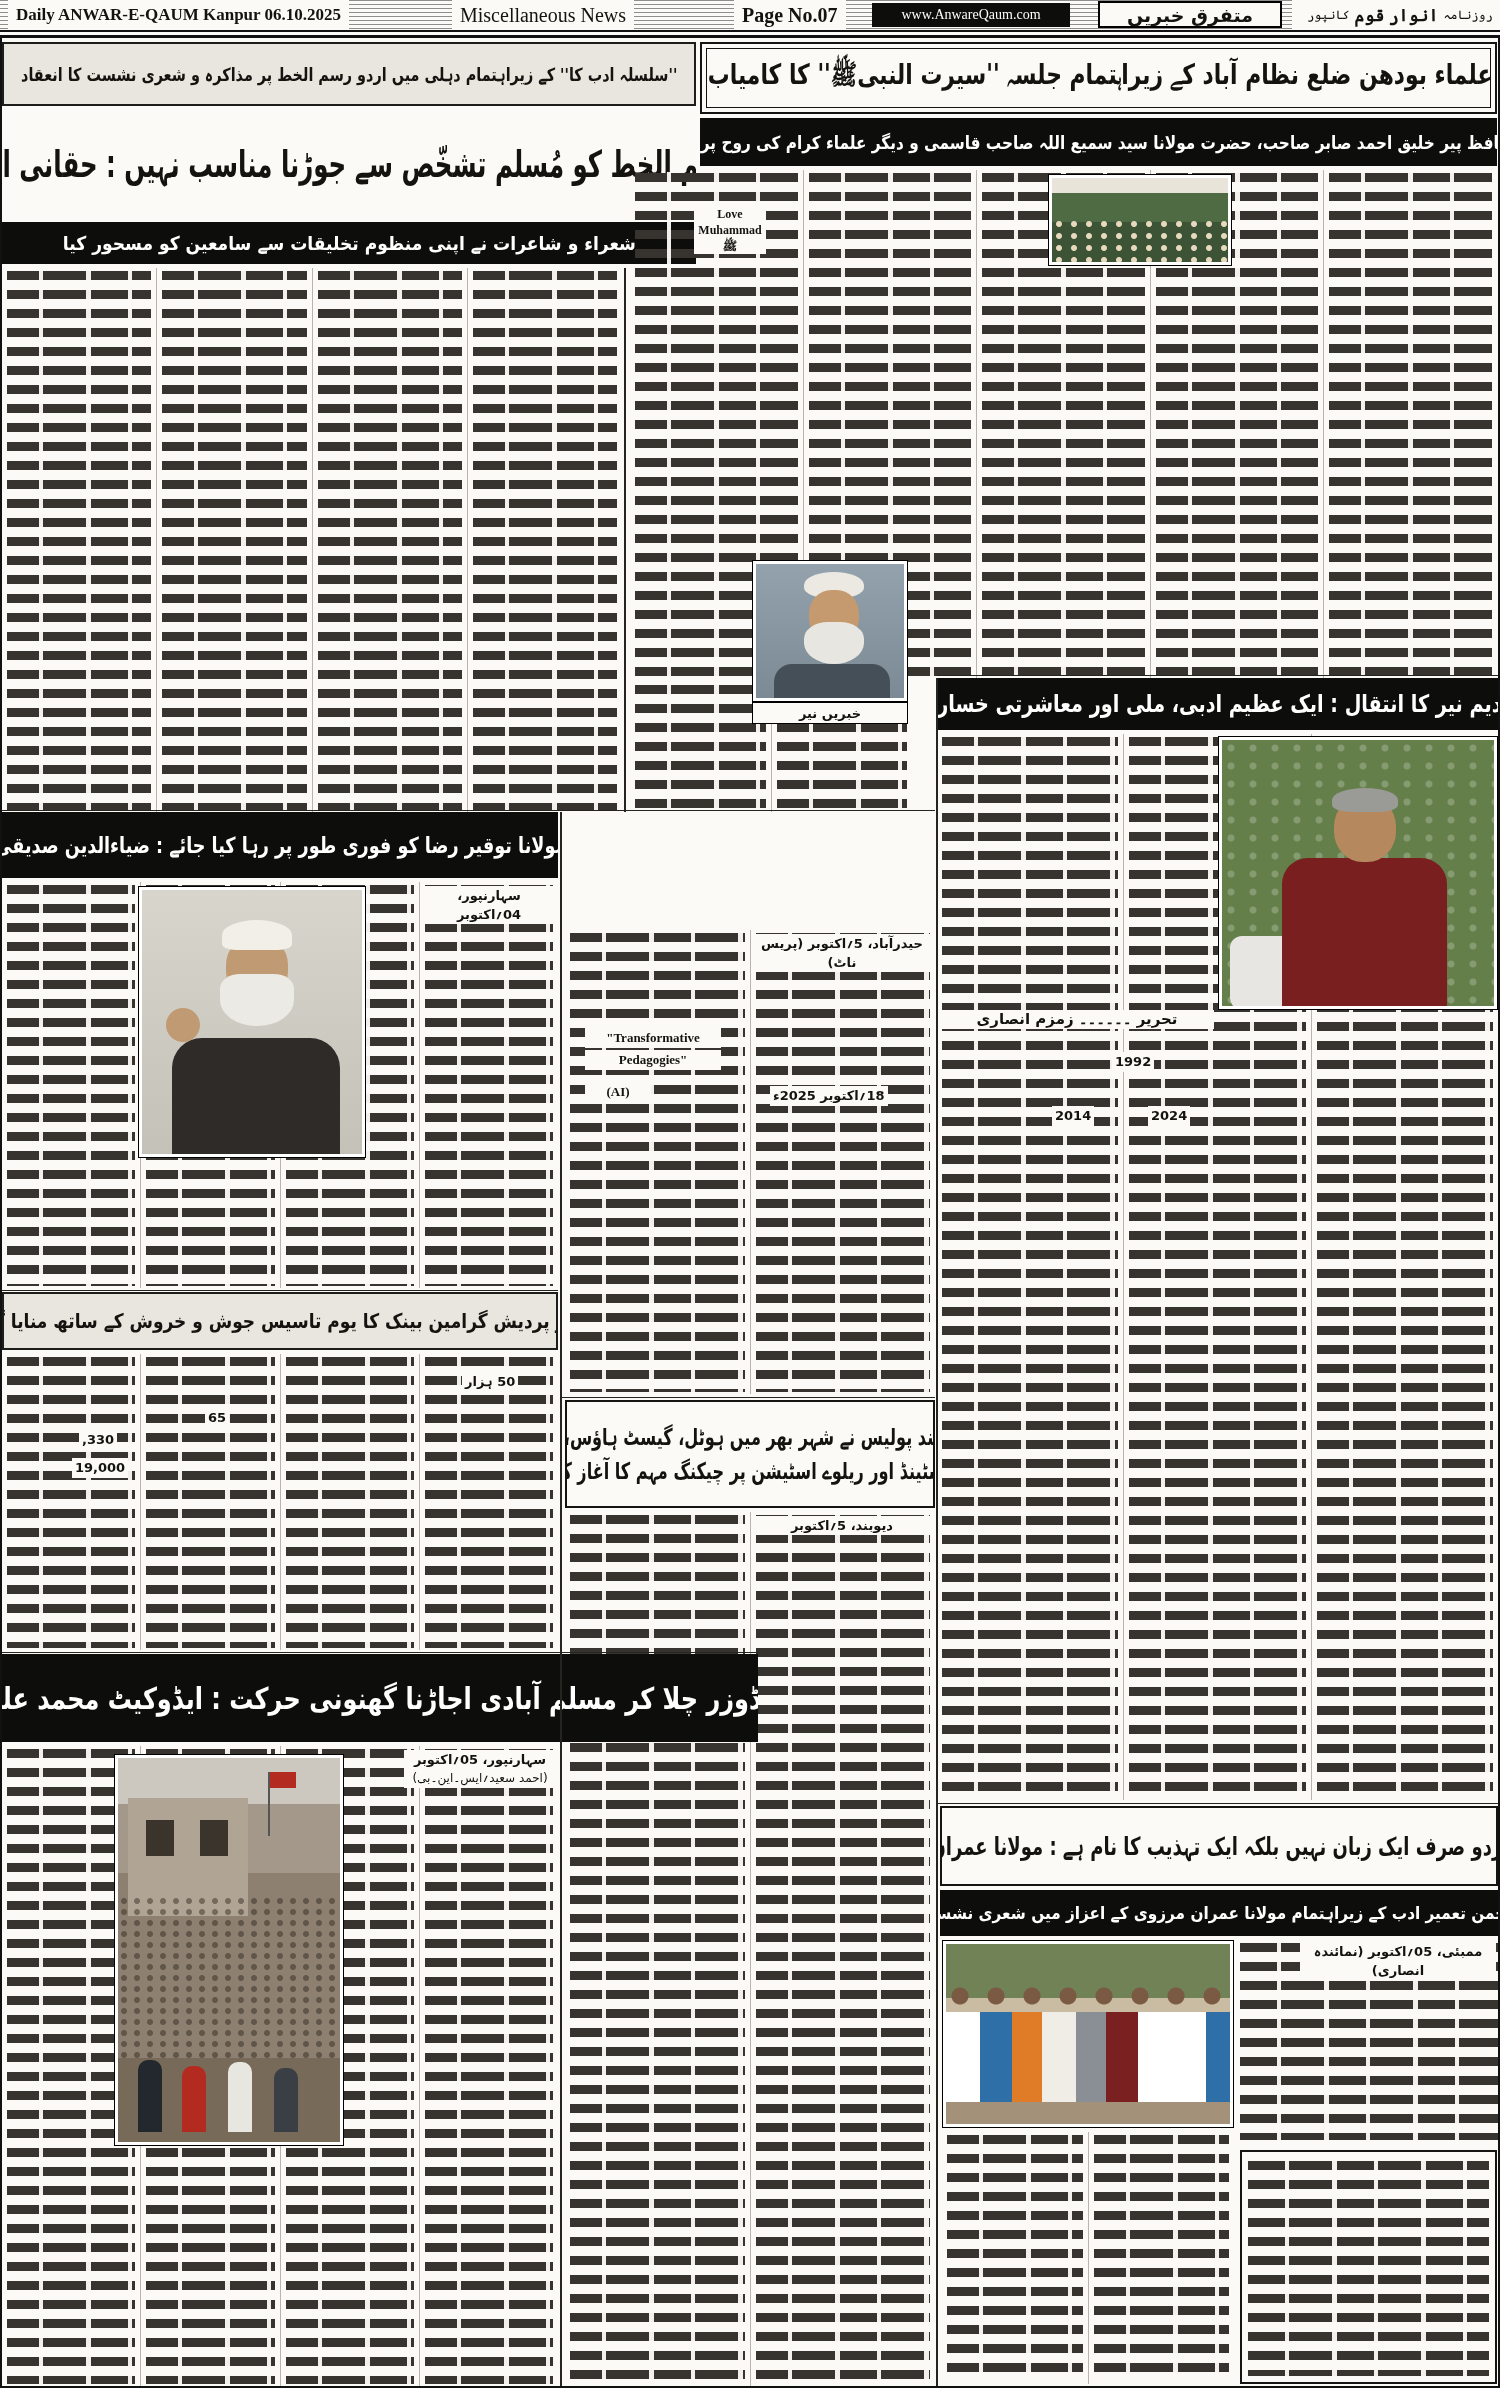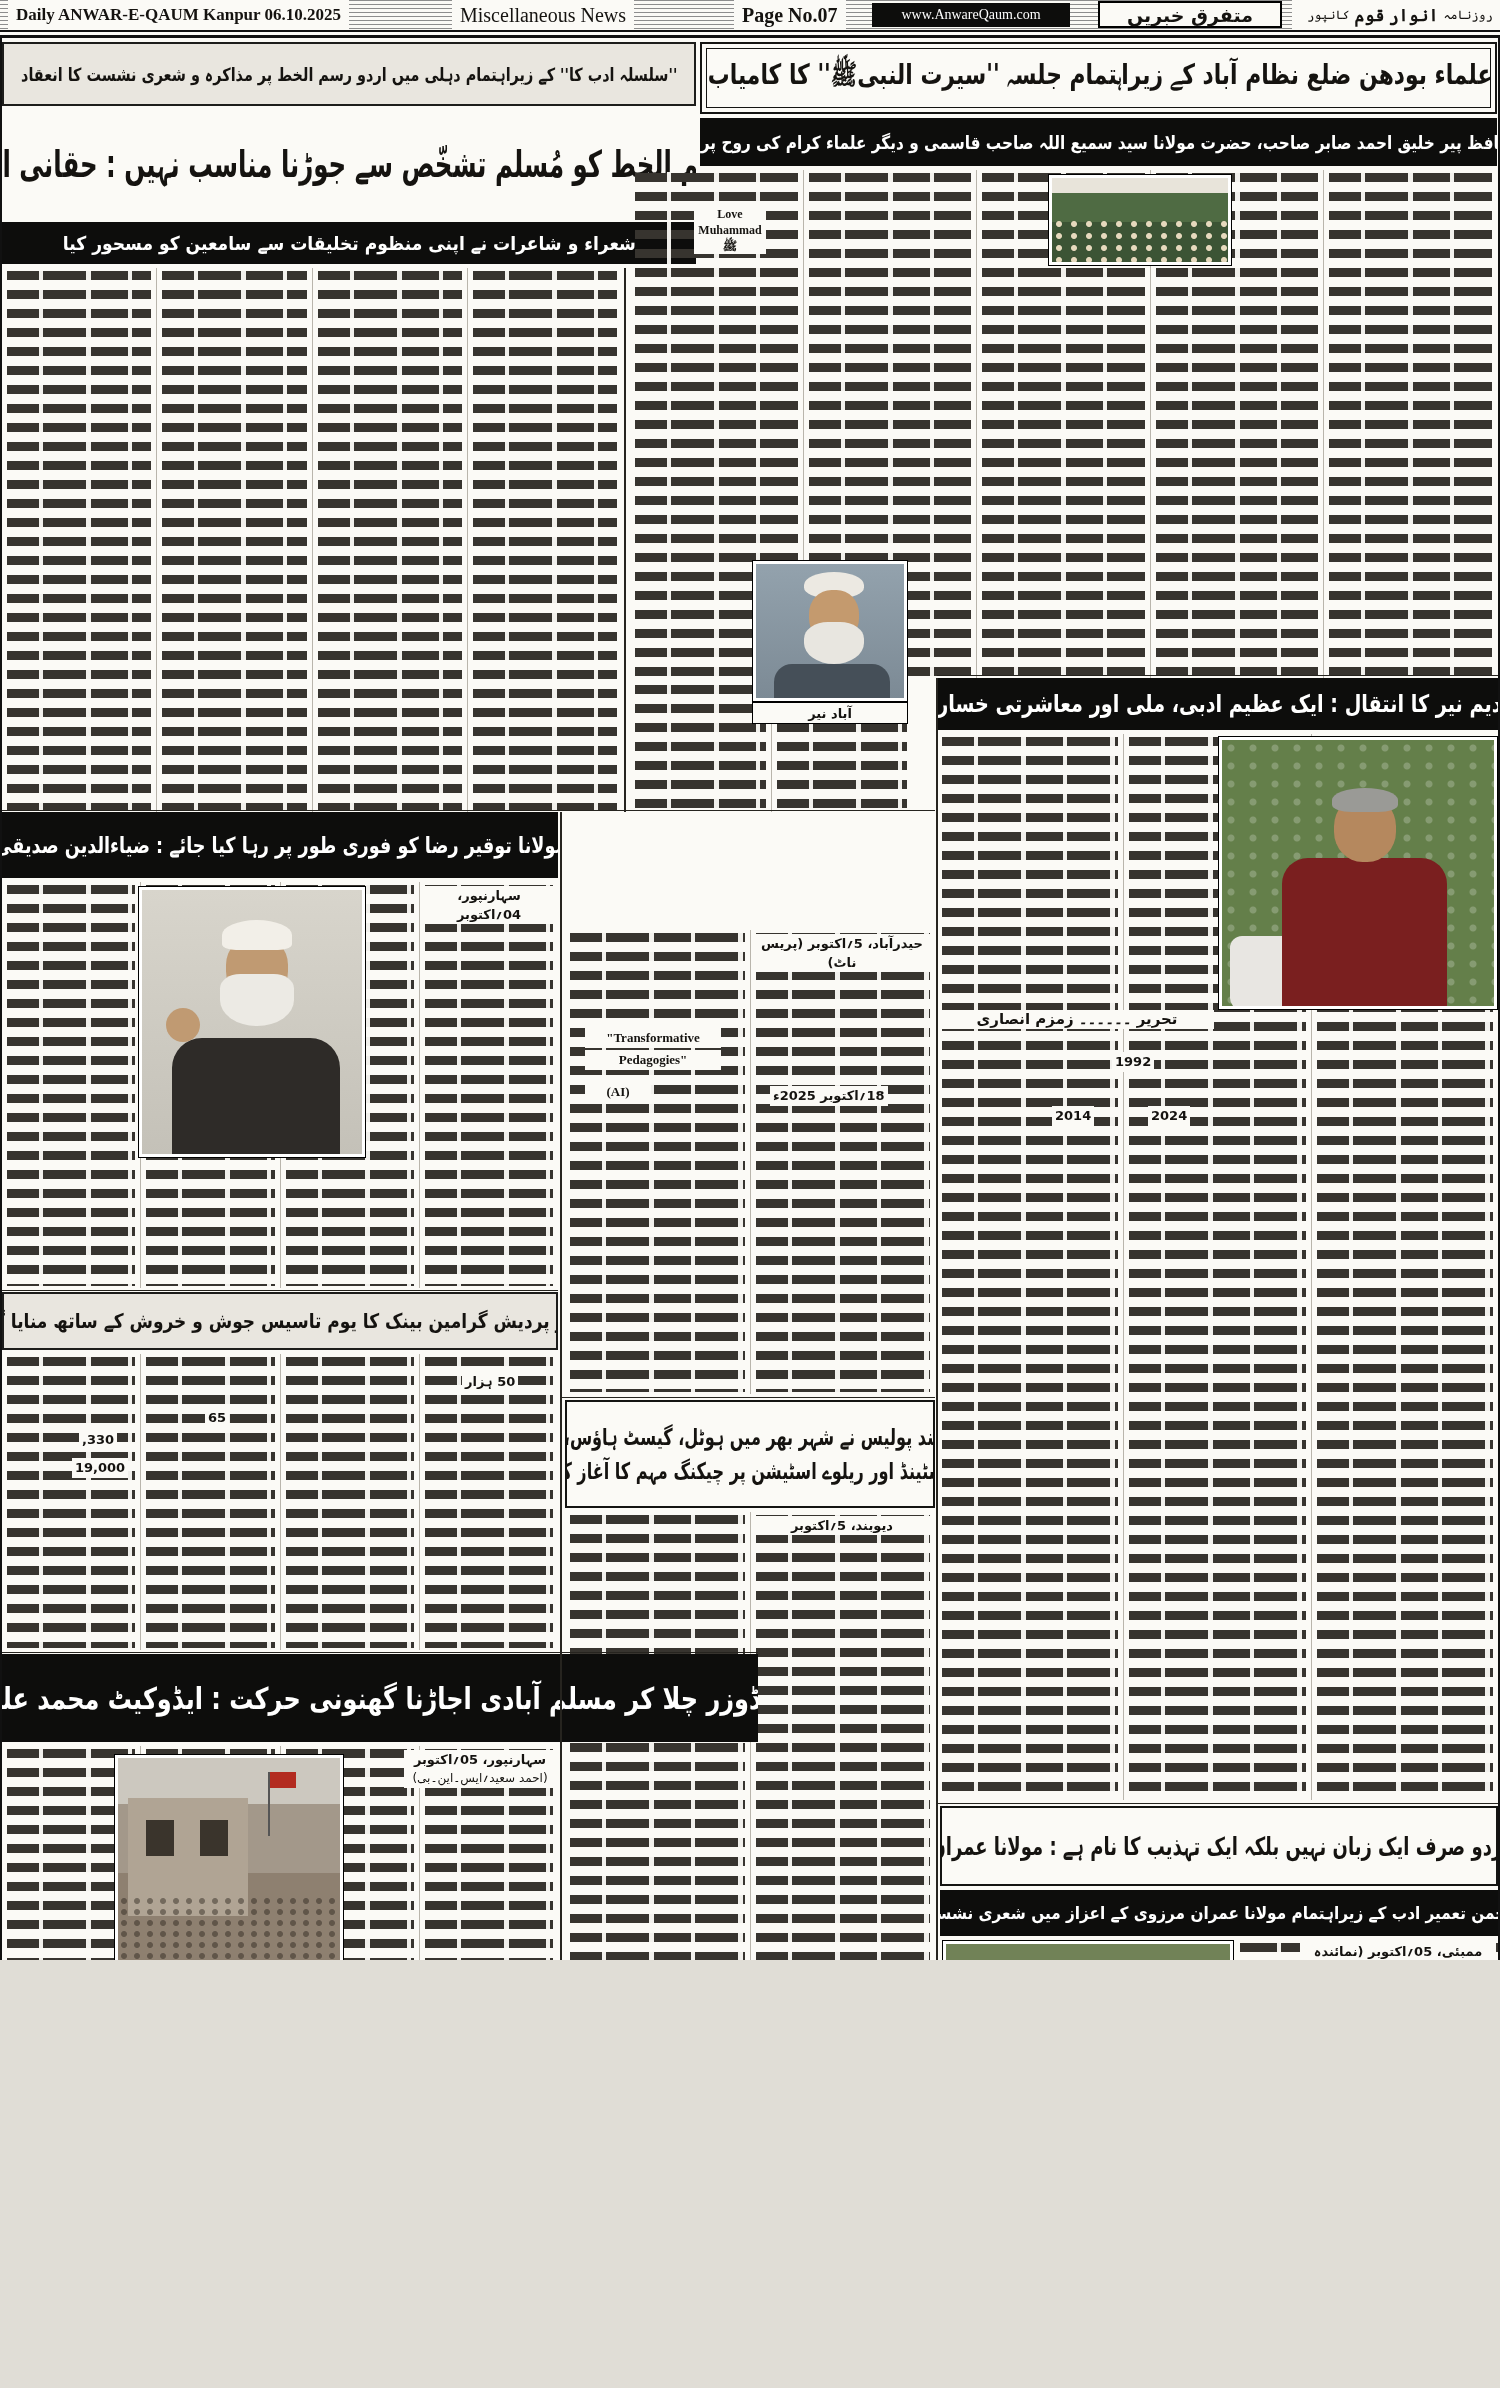--- a/index.html
+++ b/index.html
@@ -1,16 +1,16 @@
 <!DOCTYPE html>
 <html lang="ur"><head>
 <meta charset="utf-8">
 <style>
   html,body{margin:0;padding:0;background:#e0ddd6;}
-  .page{position:relative;width:1500px;height:1960px;background:#fbfaf6;margin:0 auto;
+  .page{position:relative;width:1500px;height:2388px;background:#fbfaf6;margin:0 auto;
         font-family:"DejaVu Sans",sans-serif;color:#151310;overflow:hidden;}
   .abs{position:absolute;}
   
   .hdr{position:absolute;left:0;top:0;width:1500px;height:30px;
        background:repeating-linear-gradient(180deg,#8d8d8d 0 1px,transparent 1px 4px);}
   .hitem{position:absolute;top:0;height:30px;display:flex;align-items:center;justify-content:center;
          background:#fbfaf6;padding:0 8px;font-family:"Liberation Serif",serif;}
   .hsep{position:absolute;left:0;top:30px;width:1500px;height:8px;background:#fbfaf6;
         border-top:2px solid #111;border-bottom:3px solid #111;box-sizing:border-box;}
   
@@ -111,21 +111,21 @@
 
   <div class="photo" style="left:752px;top:560px;width:156px;height:142px;">
     <div class="ph-in" style="background:linear-gradient(180deg,#93a2ad,#7c8a95);">
       <div style="position:absolute;left:48px;top:8px;width:60px;height:26px;background:#ece9e2;border-radius:50% 50% 40% 40%;"></div>
       <div style="position:absolute;left:53px;top:26px;width:50px;height:52px;background:#c49a6e;border-radius:45%;"></div>
       <div style="position:absolute;left:48px;top:58px;width:60px;height:42px;background:#e8e6e0;border-radius:40% 40% 50% 50%;"></div>
       <div style="position:absolute;left:18px;top:100px;width:116px;height:36px;background:#454f58;border-radius:18px 18px 0 0;"></div>
     </div>
   </div>
   <div class="caption" style="left:752px;top:702px;width:156px;height:22px;font-size:13px;">
-    <span>آباد نیر</span>
+    <span>خبریں نیر</span>
   </div>
   <div class="blackbar" style="left:937px;top:678px;width:561px;height:52px;">
     <span class="sq" style="--sx:.8;font-size:24px;">ندیم نیر کا انتقال : ایک عظیم ادبی، ملی اور معاشرتی خسارہ</span>
   </div>
   <div class="cols" style="left:937px;top:734px;width:561px;height:1066px;">
     <div class="col"></div>
     <div class="col"></div>
     <div class="col"></div>
   </div>
 

